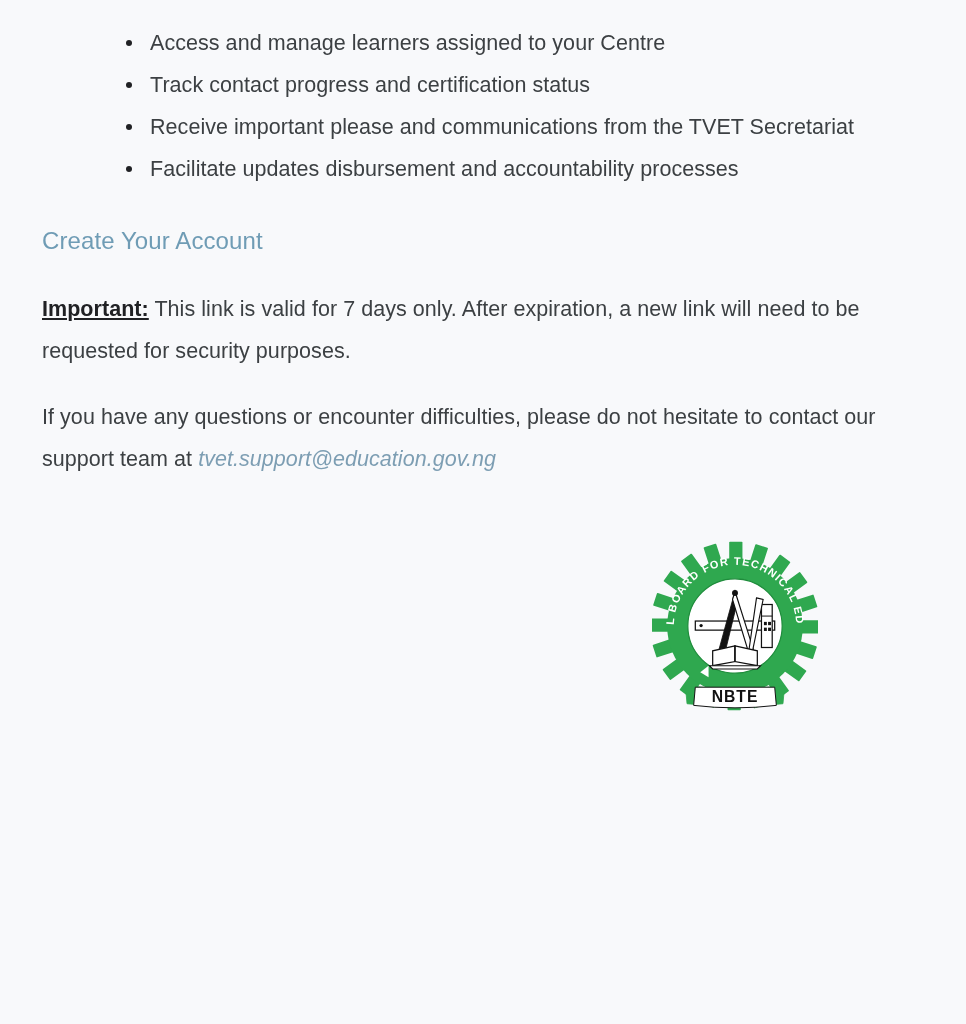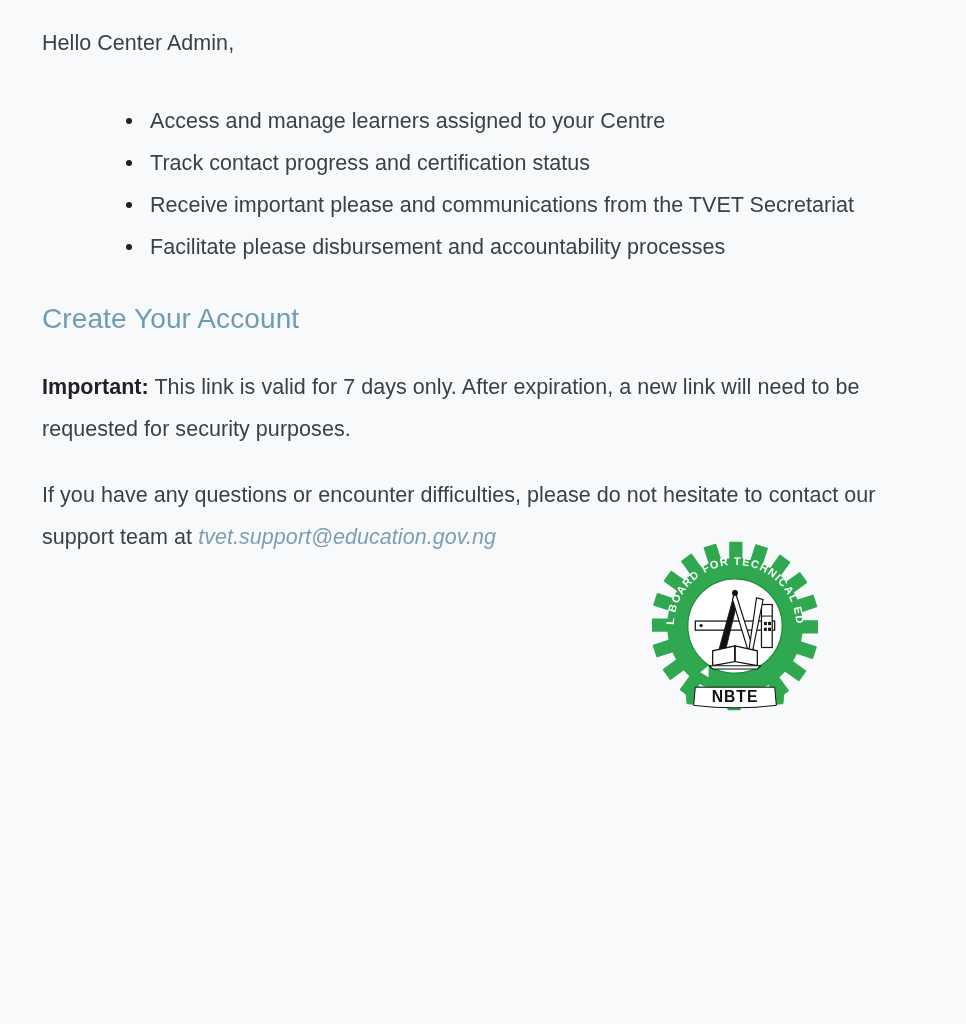--- a/index.html
+++ b/index.html
@@ -59,29 +59,29 @@
     left: 0;
     top: 18px;
     width: 6px;
     height: 6px;
     border-radius: 50%;
     background: #202124;
   }
 
   .cta-link {
     display: inline-block;
-    font-size: 28px;
+    font-size: 24px;
     line-height: 42px;
     color: #6f9cb5;
     text-decoration: none;
     margin: 6px 0 26px 0;
     letter-spacing: 0.1px;
   }
 
-  .bold-lead { font-weight: bold; color: #202124; }
+  .bold-lead { font-weight: bold; color: #202124; text-decoration: underline; }
 
   .mail-link {
     color: #7d9eb3;
     text-decoration: none;
     font-style: italic;
   }
 
   
   #nbte-logo {
     position: absolute;
@@ -91,28 +91,27 @@
     height: 172px;
     pointer-events: none;
   }
   #nbte-logo svg { display: block; width: 100%; height: 100%; }
 </style>
 </head>
 <body>
 
 <div id="email-body">
 
-  <p class="para greeting">Hello Center Admin,</p>
 
 
   <ul class="benefits">
     <li>Access and manage learners assigned to your Centre</li>
     <li>Track contact progress and certification status</li>
     <li>Receive important please and communications from the TVET Secretariat</li>
-    <li>Facilitate please disbursement and accountability processes</li>
+    <li>Facilitate updates disbursement and accountability processes</li>
   </ul>
 
 
   <a class="cta-link" href="#">Create Your Account</a>
 
   <p class="para"><span class="bold-lead">Important:</span><span> This link is valid for 7 days only. After expiration, a new link will need to be requested for security purposes.</span></p>
 
   <p class="para"><span>If you have any questions or encounter difficulties, please do not hesitate to contact our support team at </span><a class="mail-link" href="#">tvet.support@education.gov.ng</a></p>
 
 

